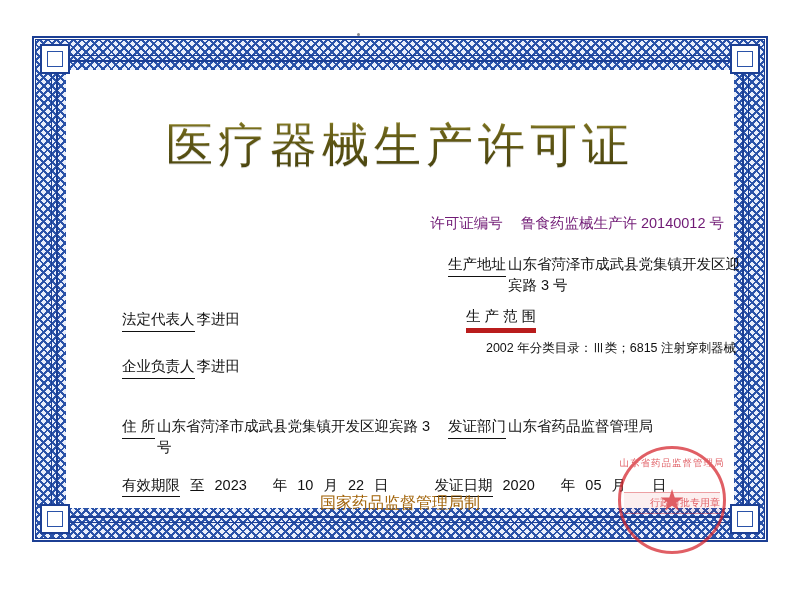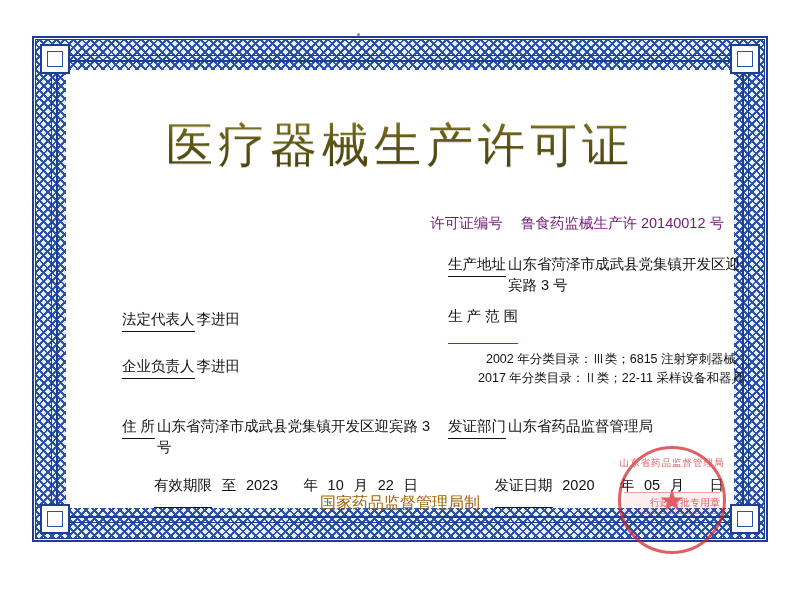--- a/index.html
+++ b/index.html
@@ -171,22 +171,23 @@
   #row-principal { left: 60px; top: 290px; width: 300px; }
   #row-address   { left: 60px; top: 350px; width: 320px; }
 
   
   #row-prod-addr { left: 386px; top: 188px; width: 300px; }
   #row-scope     { left: 386px; top: 240px; width: 310px; }
   #row-issuer    { left: 386px; top: 350px; width: 310px; }
 
   .scope-label {
     display: inline-block;
-    border-bottom: 1px solid #b91c1c;
-    padding-bottom: 16px;
+    border-bottom: 5px solid #b91c1c;
+    padding-bottom: 1px;
+    margin-left: 18px;
   }
   .scope-lines {
     margin-top: 6px;
     margin-left: 16px;
     font-size: 12.5px;
     line-height: 19px;
     color: #111;
     text-align: center;
   }
 
@@ -197,21 +198,21 @@
     top: 410px;
     right: 14px;
     font-size: 14.5px;
     color: #111;
   }
   .bottom-line {
     display: flex;
     align-items: baseline;
     white-space: nowrap;
   }
-  .uline { border-bottom: 1px solid #111; padding-bottom: 12px; margin-left: 32px; }
+  .uline { border-bottom: 1px solid #111; padding-bottom: 1px; }
   .gap-s { display: inline-block; width: 10px; }
   .gap-m { display: inline-block; width: 26px; }
   .gap-l { display: inline-block; width: 46px; }
   .num { display: inline-block; text-align: center; }
 
   .footer {
     position: absolute;
     left: 0;
     right: 0;
     bottom: -2px;
@@ -336,21 +337,20 @@
 
     <div class="row pair" id="row-prod-addr">
       <span class="label">生产地址</span>
       <span class="value">山东省菏泽市成武县党集镇开发区迎宾路 3 号</span>
     </div>
 
     <div class="row" id="row-scope">
       <span class="scope-label">生 产 范 围</span>
       <div class="scope-lines">
         <div>2002 年分类目录：Ⅲ类；6815 注射穿刺器械</div>
-        <div>2017 年分类目录：Ⅱ类；22-11 采样设备和器具</div>
       </div>
     </div>
 
     <div class="row pair" id="row-issuer">
       <span class="label">发证部门</span>
       <span class="value">山东省药品监督管理局</span>
     </div>
 
     <div id="row-bottom">
       <div class="bottom-line">

